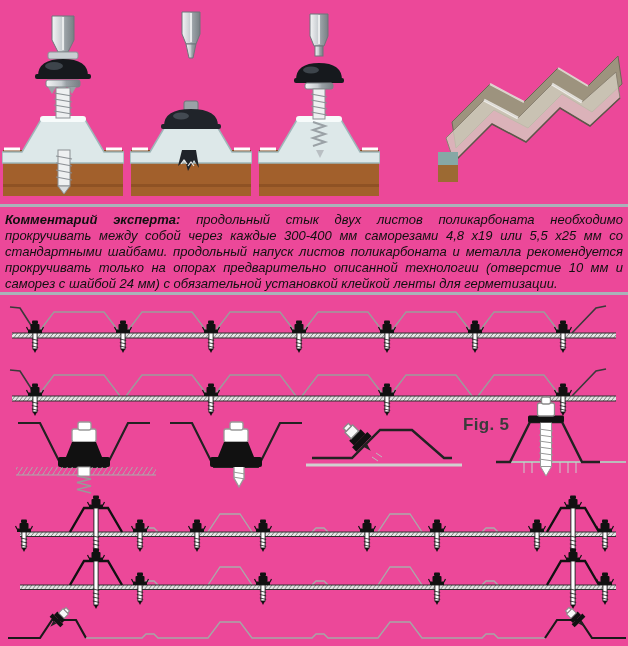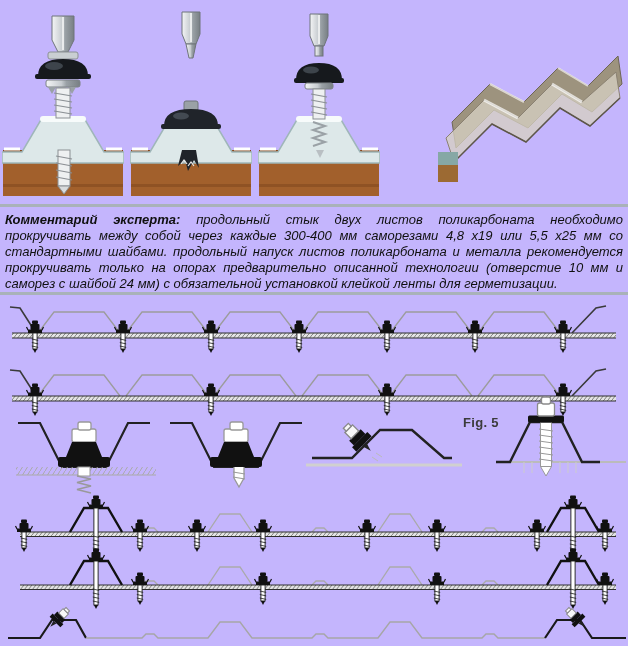--- a/index.html
+++ b/index.html
@@ -1,31 +1,31 @@
 <!DOCTYPE html>
 <html><head>
 <meta charset="utf-8">
 <style>
   html,body{margin:0;padding:0;background:#fff;}
-  .page{position:relative;width:628px;height:646px;background:#c4b5fd;overflow:hidden;
+  .page{position:relative;width:628px;height:646px;background:#ec4899;overflow:hidden;
         font-family:"Liberation Sans",sans-serif;}
   .ill{position:absolute;top:0;height:200px;width:122px;}
   #ill1{left:2px;} #ill2{left:130px;} #ill3{left:258px;}
   .photo{position:absolute;left:438px;top:26px;width:190px;height:150px;}
   .fragment{position:absolute;left:438px;top:152px;width:20px;height:30px;
             background:linear-gradient(#86a8a5 0 42%,#9c6a33 42% 100%);}
   .comment{position:absolute;left:0;top:204px;width:628px;height:91px;box-sizing:border-box;
            border-top:3px solid #a9b2b9;border-bottom:3px solid #a9b2b9;
            padding:5px 5px 0 5px;}
   .comment p{margin:0;font-size:13px;line-height:16px;font-style:italic;color:#101010;
              text-align:justify;}
   .comment b{font-weight:bold;}
   .drawings{position:absolute;left:0;top:295px;width:628px;height:351px;}
   .drawings svg{position:absolute;left:0;top:0;}
-  .figlabel{position:absolute;left:463px;top:120px;font-size:13px;font-weight:700;
+  .figlabel{position:absolute;left:463px;top:120px;font-size:17px;font-weight:700;
             color:#3b3b3b;letter-spacing:.3px;}
 </style>
 </head>
 <body>
 
 <div class="page">
 
   <svg id="ill1" class="ill" viewBox="0 0 122 200">
     <defs>
       <linearGradient id="met1" x1="0" y1="0" x2="1" y2="0">

